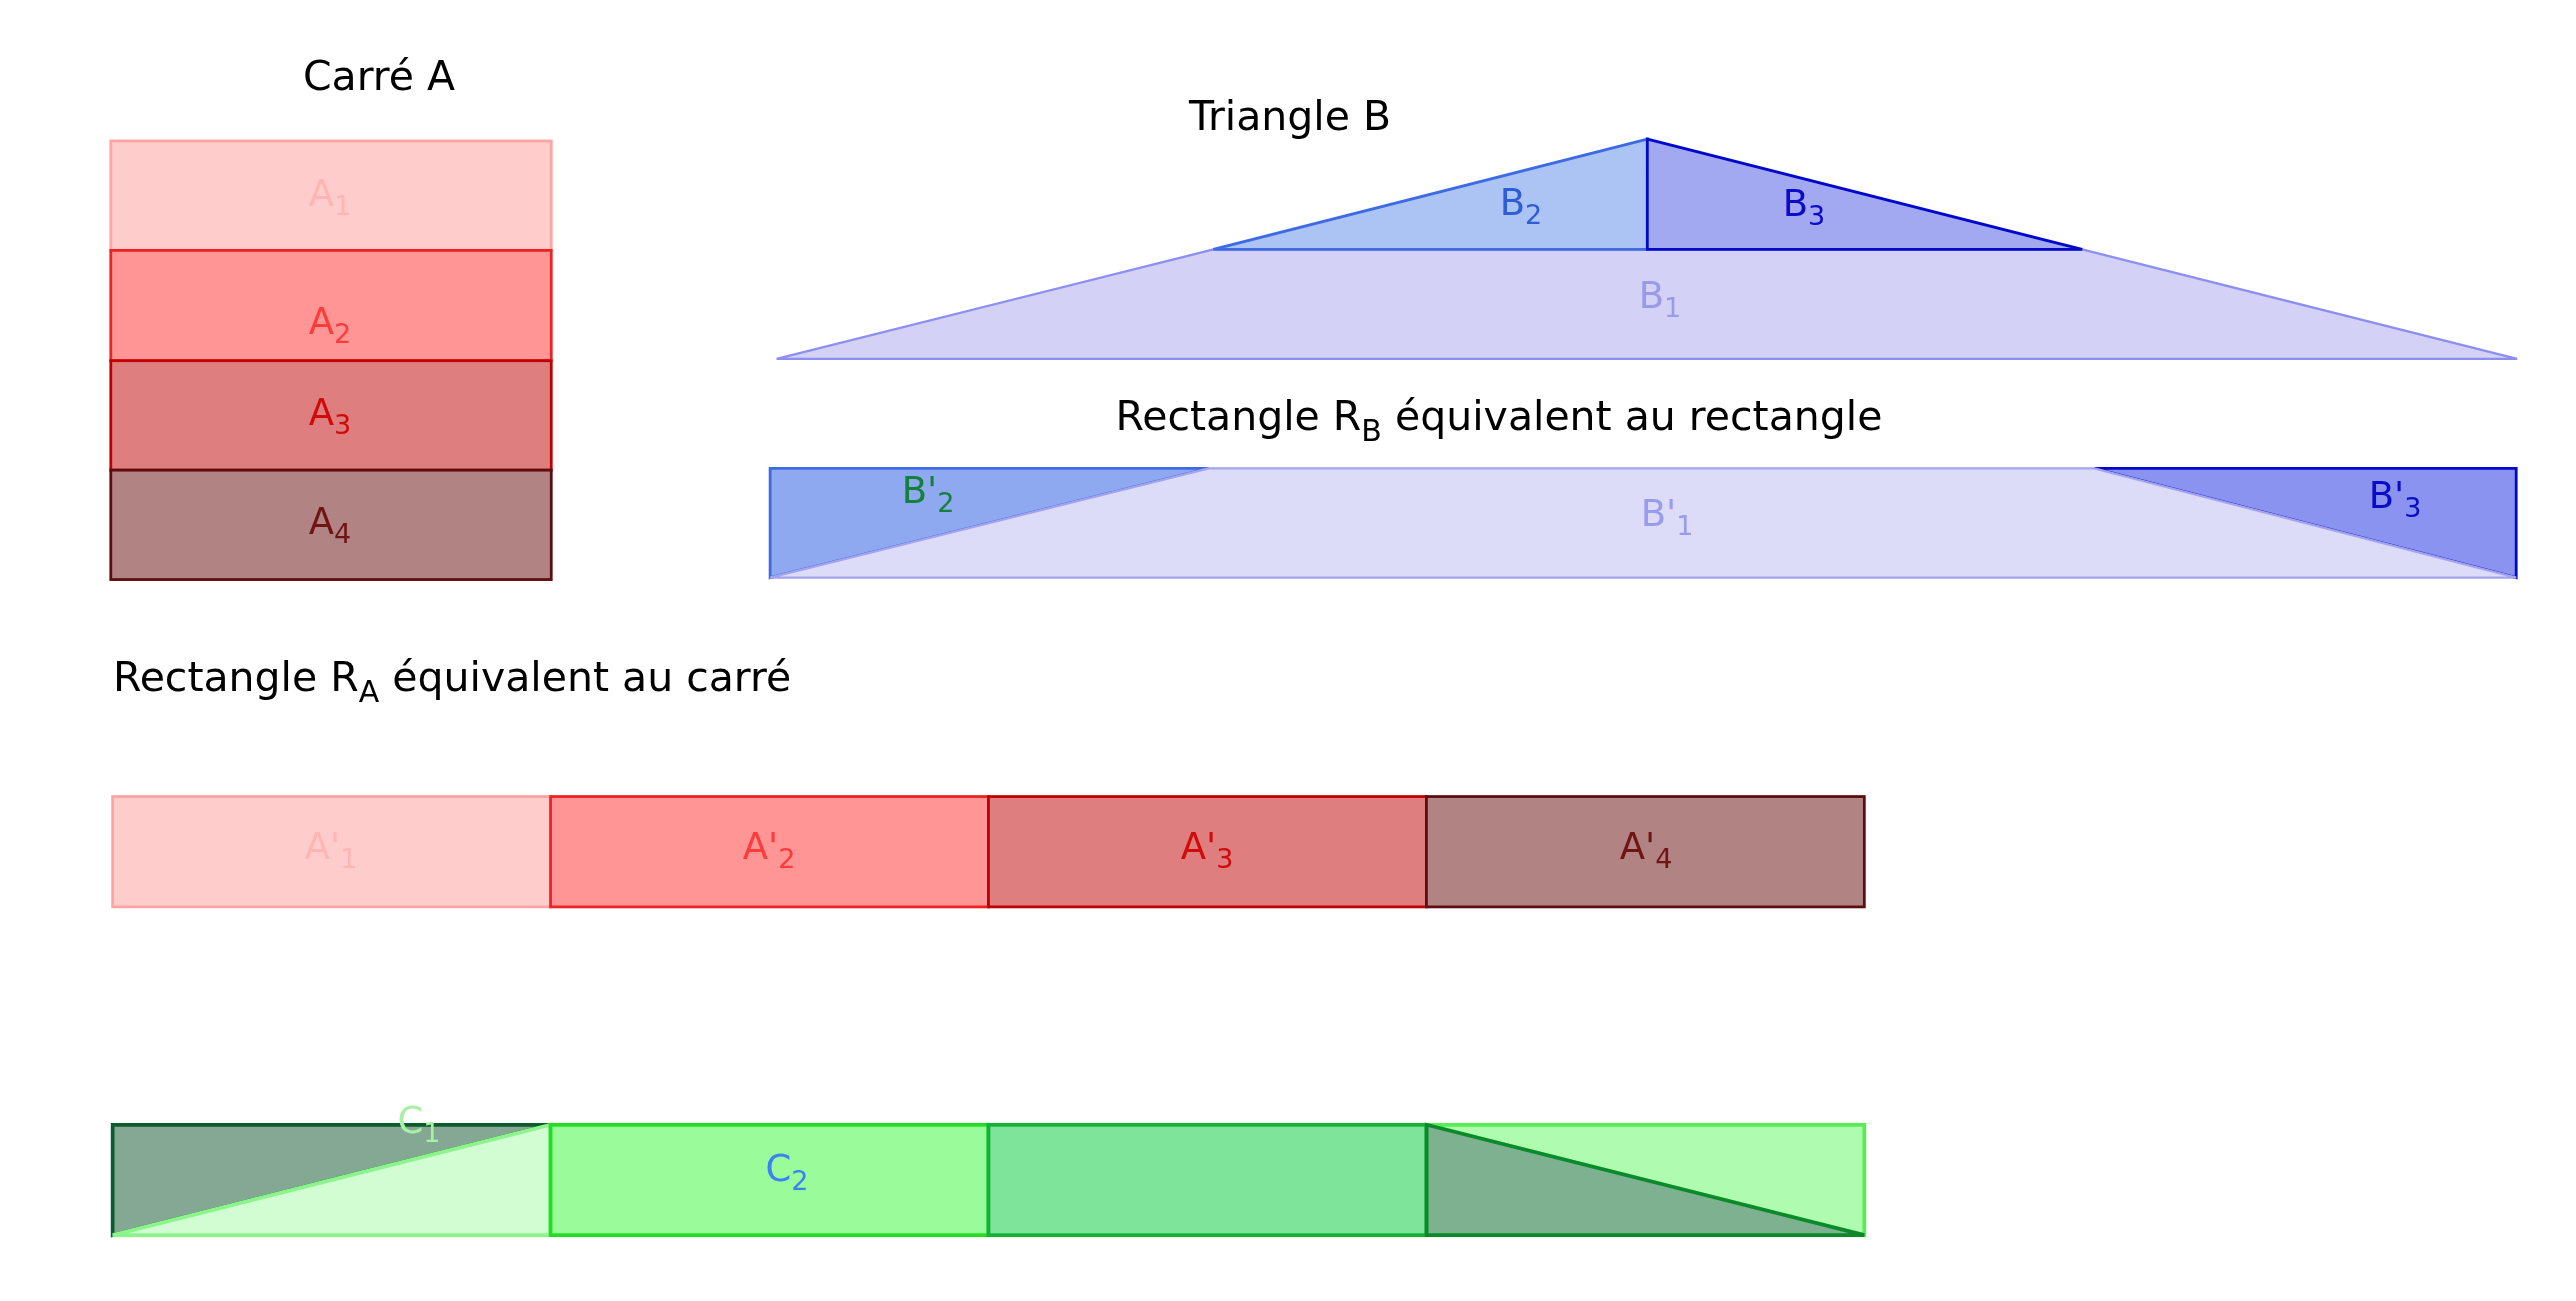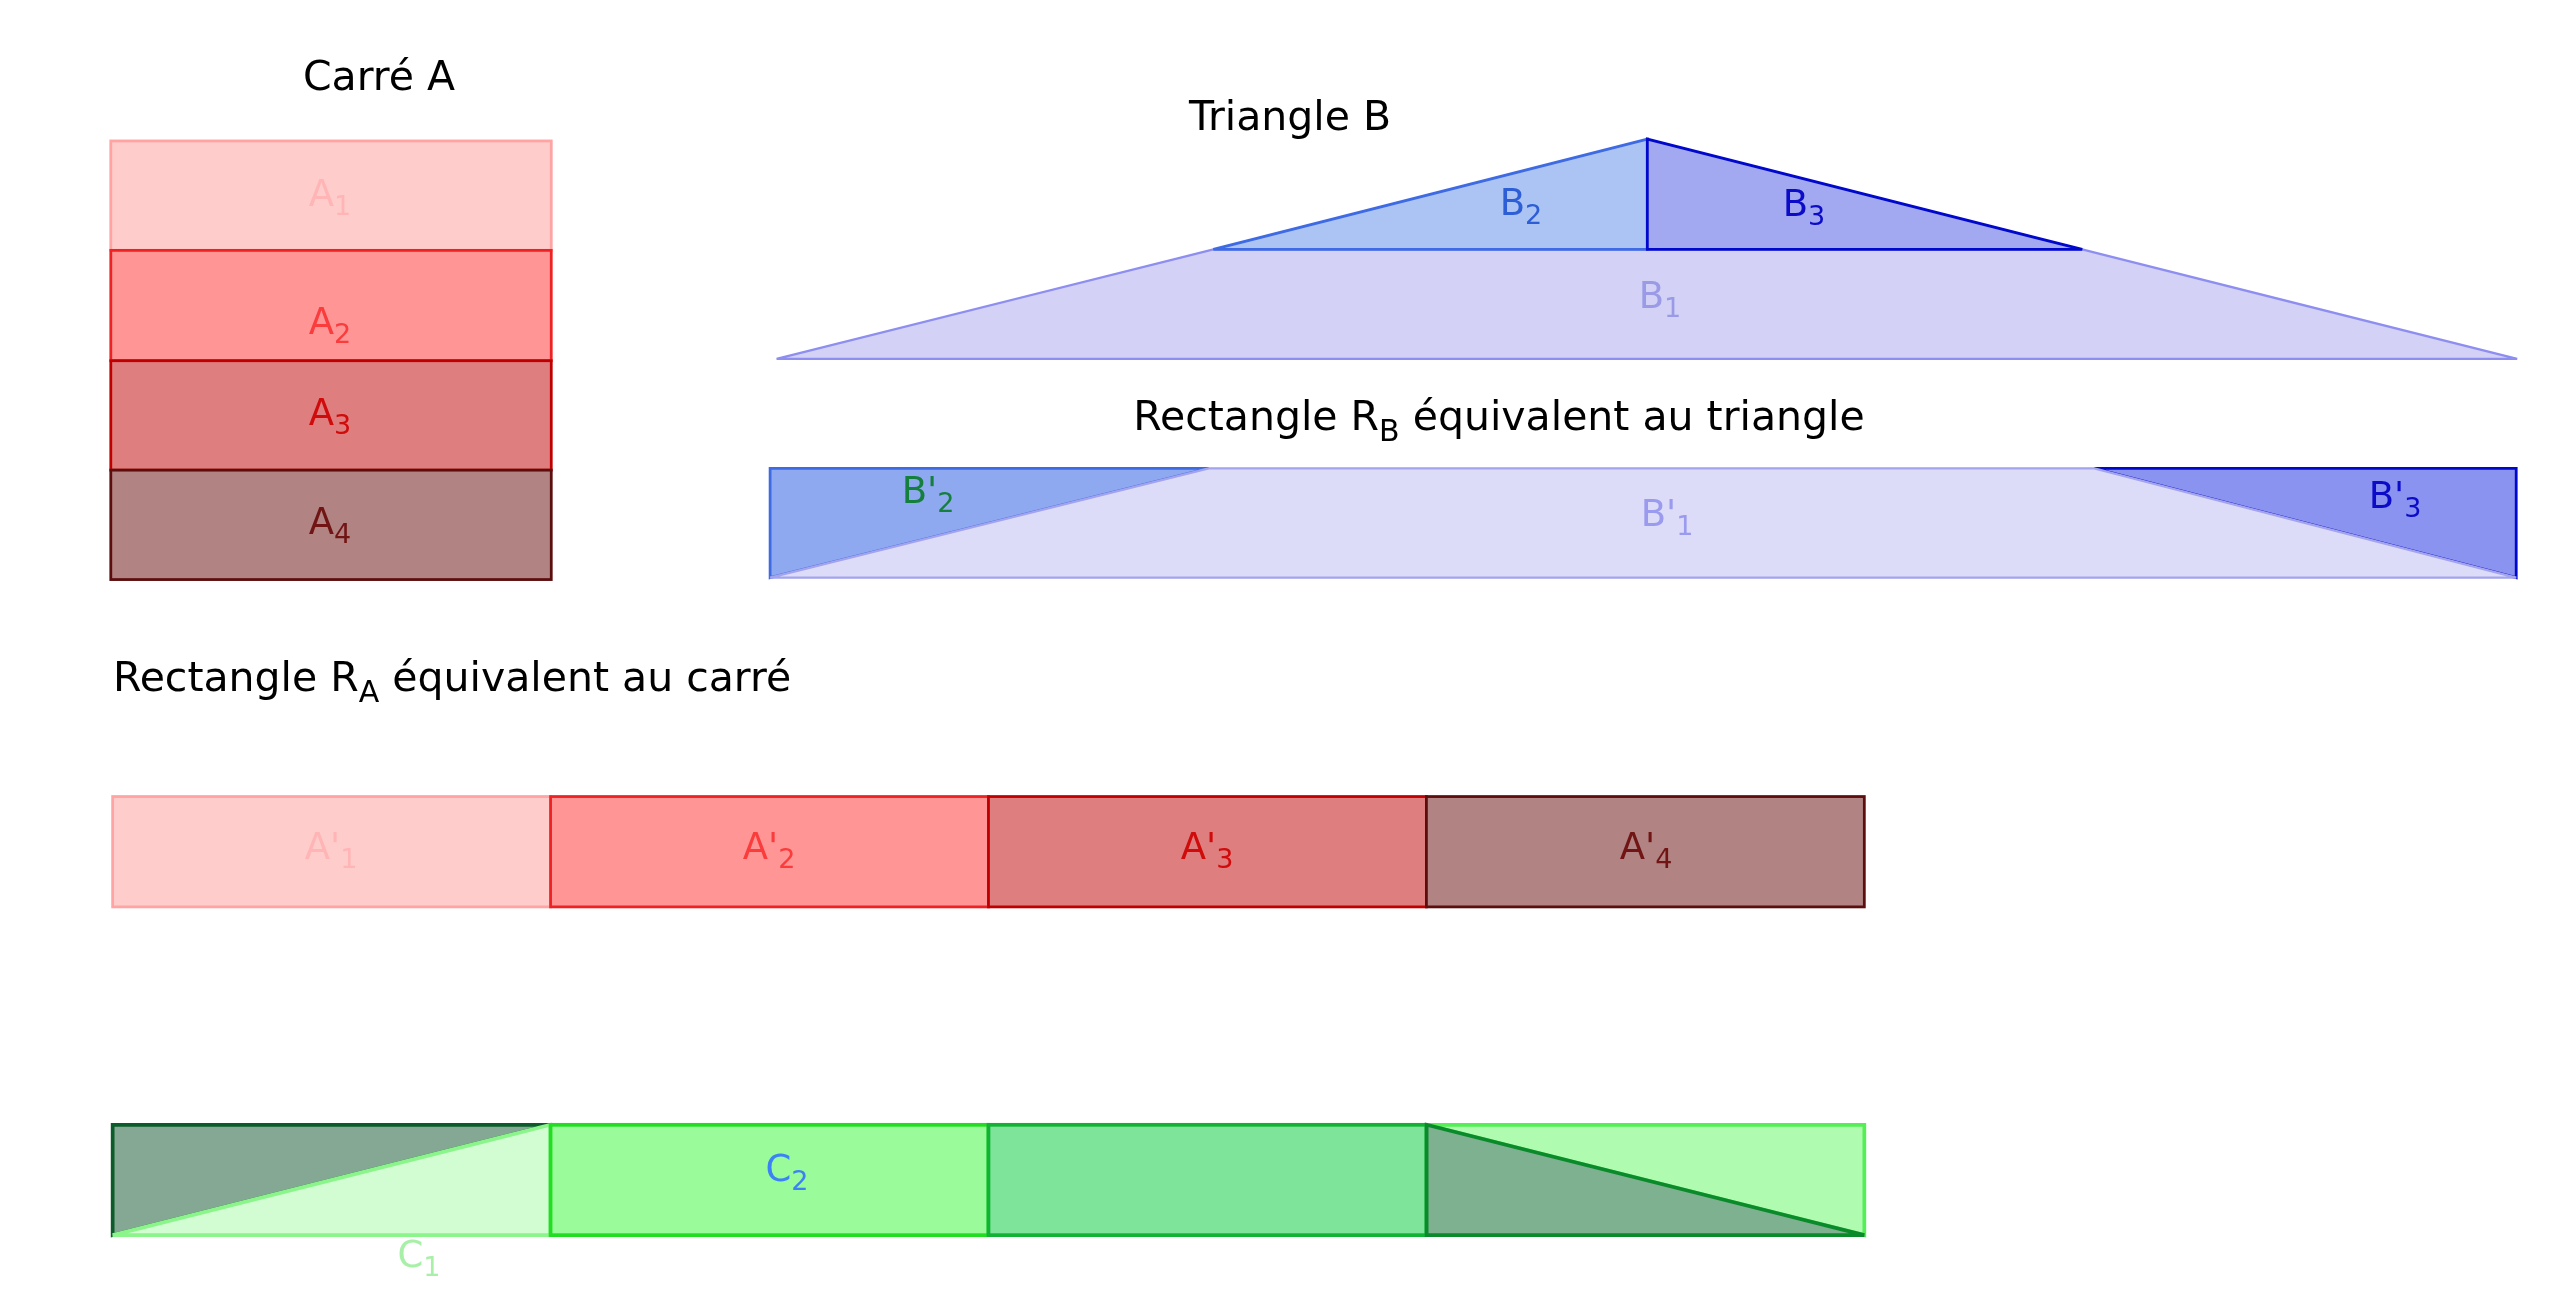--- a/index.html
+++ b/index.html
@@ -76,21 +76,21 @@
       <rect x="1065.5" y="1213" width="472.25" height="119" stroke-width="4" fill="#7ee49a" stroke="#12b234"></rect>
       <polygon points="1538,1213 2010,1213 2010,1332" stroke-width="4" fill="#affcb0" stroke="#55ee55"></polygon>
       <polygon points="1538,1213 2010,1332 1538,1332" stroke-width="4" fill="#7eb18f" stroke="#0a8a2b"></polygon>
     </g>
   </svg>
 
   <div class="title" style="left:379px; top:76px;">Carré A</div>
 
   <div class="title" style="left:1290px; top:116px;">Triangle B</div>
 
-  <div class="title" style="left:1499px; top:420px;"><span>Rectangle R</span><span class="cap-sub">B</span><span> équivalent au triangle</span></div>
+  <div class="title" style="left:1499px; top:420px;"><span>Rectangle R</span><span class="cap-sub">B</span><span> équivalent au rectangle</span></div>
 
   <div class="caption" style="left:113px; top:681px;"><span>Rectangle R</span><span class="cap-sub">A</span><span> équivalent au carré</span></div>
 
 
   <div class="lbl" style="left: 330px; top: 197px; color: rgb(255, 181, 181);"><span>A</span><span class="sub">1</span></div>
   <div class="lbl" style="left: 330px; top: 306px; color: rgb(250, 60, 60); margin-top: 19px;"><span>A</span><span class="sub">2</span></div>
   <div class="lbl" style="left: 330px; top: 416px; color: rgb(207, 11, 11);"><span>A</span><span class="sub">3</span></div>
   <div class="lbl" style="left: 330px; top: 525px; color: rgb(112, 20, 20);"><span>A</span><span class="sub">4</span></div>
 
   <div class="lbl" style="left: 1521px; top: 206px; color: rgb(46, 94, 214);"><span>B</span><span class="sub">2</span></div>
@@ -99,17 +99,17 @@
 
   <div class="lbl" style="left: 928px; top: 494px; color: #15803d;"><span>B'</span><span class="sub">2</span></div>
   <div class="lbl" style="left: 1667px; top: 517px; color: rgb(154, 154, 238);"><span>B'</span><span class="sub">1</span></div>
   <div class="lbl" style="left: 2395px; top: 499px; color: rgb(11, 11, 200);"><span>B'</span><span class="sub">3</span></div>
 
   <div class="lbl" style="left: 331px; top: 850px; color: rgb(255, 181, 181);"><span>A'</span><span class="sub">1</span></div>
   <div class="lbl" style="left: 769px; top: 850px; color: rgb(250, 60, 60);"><span>A'</span><span class="sub">2</span></div>
   <div class="lbl" style="left: 1207px; top: 850px; color: rgb(207, 11, 11);"><span>A'</span><span class="sub">3</span></div>
   <div class="lbl" style="left: 1646px; top: 850px; color: rgb(112, 20, 20);"><span>A'</span><span class="sub">4</span></div>
 
-  <div class="lbl" style="left: 419px; top: 1258px; color: rgb(168, 240, 168);"><span>C</span><span class="sub">1</span></div>
+  <div class="lbl" style="left: 419px; top: 1124px; color: rgb(168, 240, 168);"><span>C</span><span class="sub">1</span></div>
   <div class="lbl" style="left: 787px; top: 1172px; color: #3b82f6;"><span>C</span><span class="sub">2</span></div>
 
 </div>
 
 
 </body></html>

